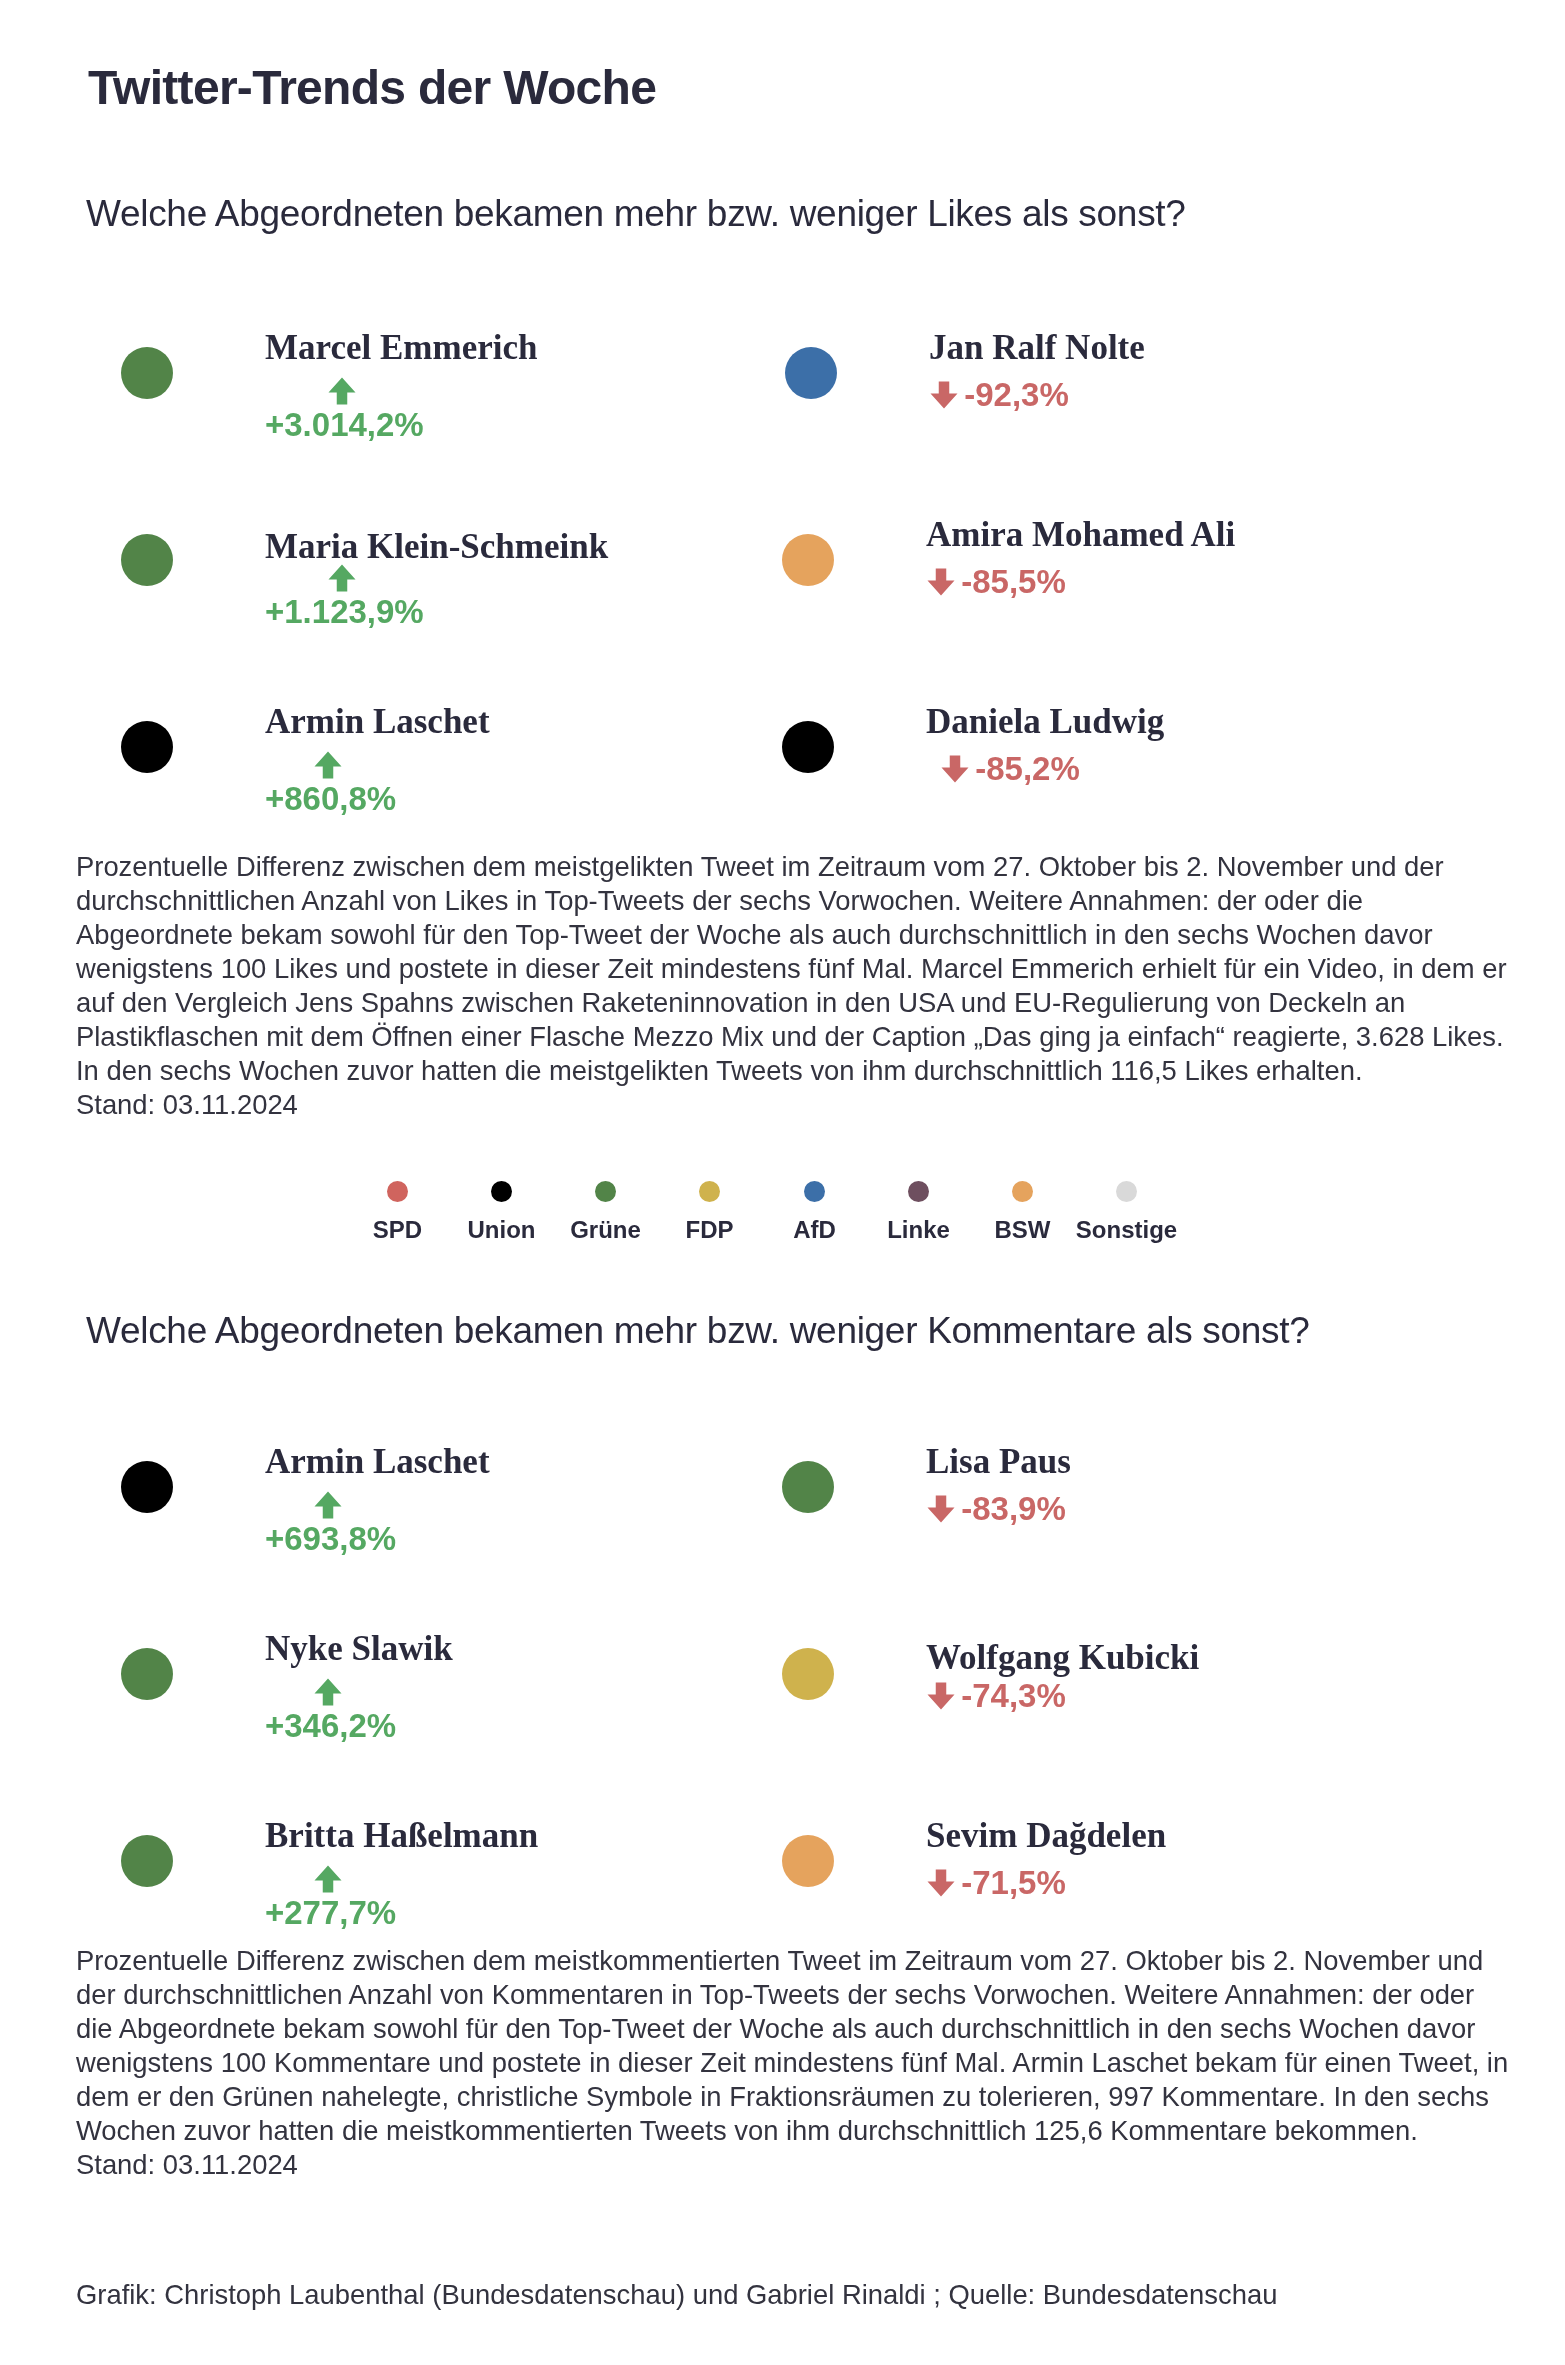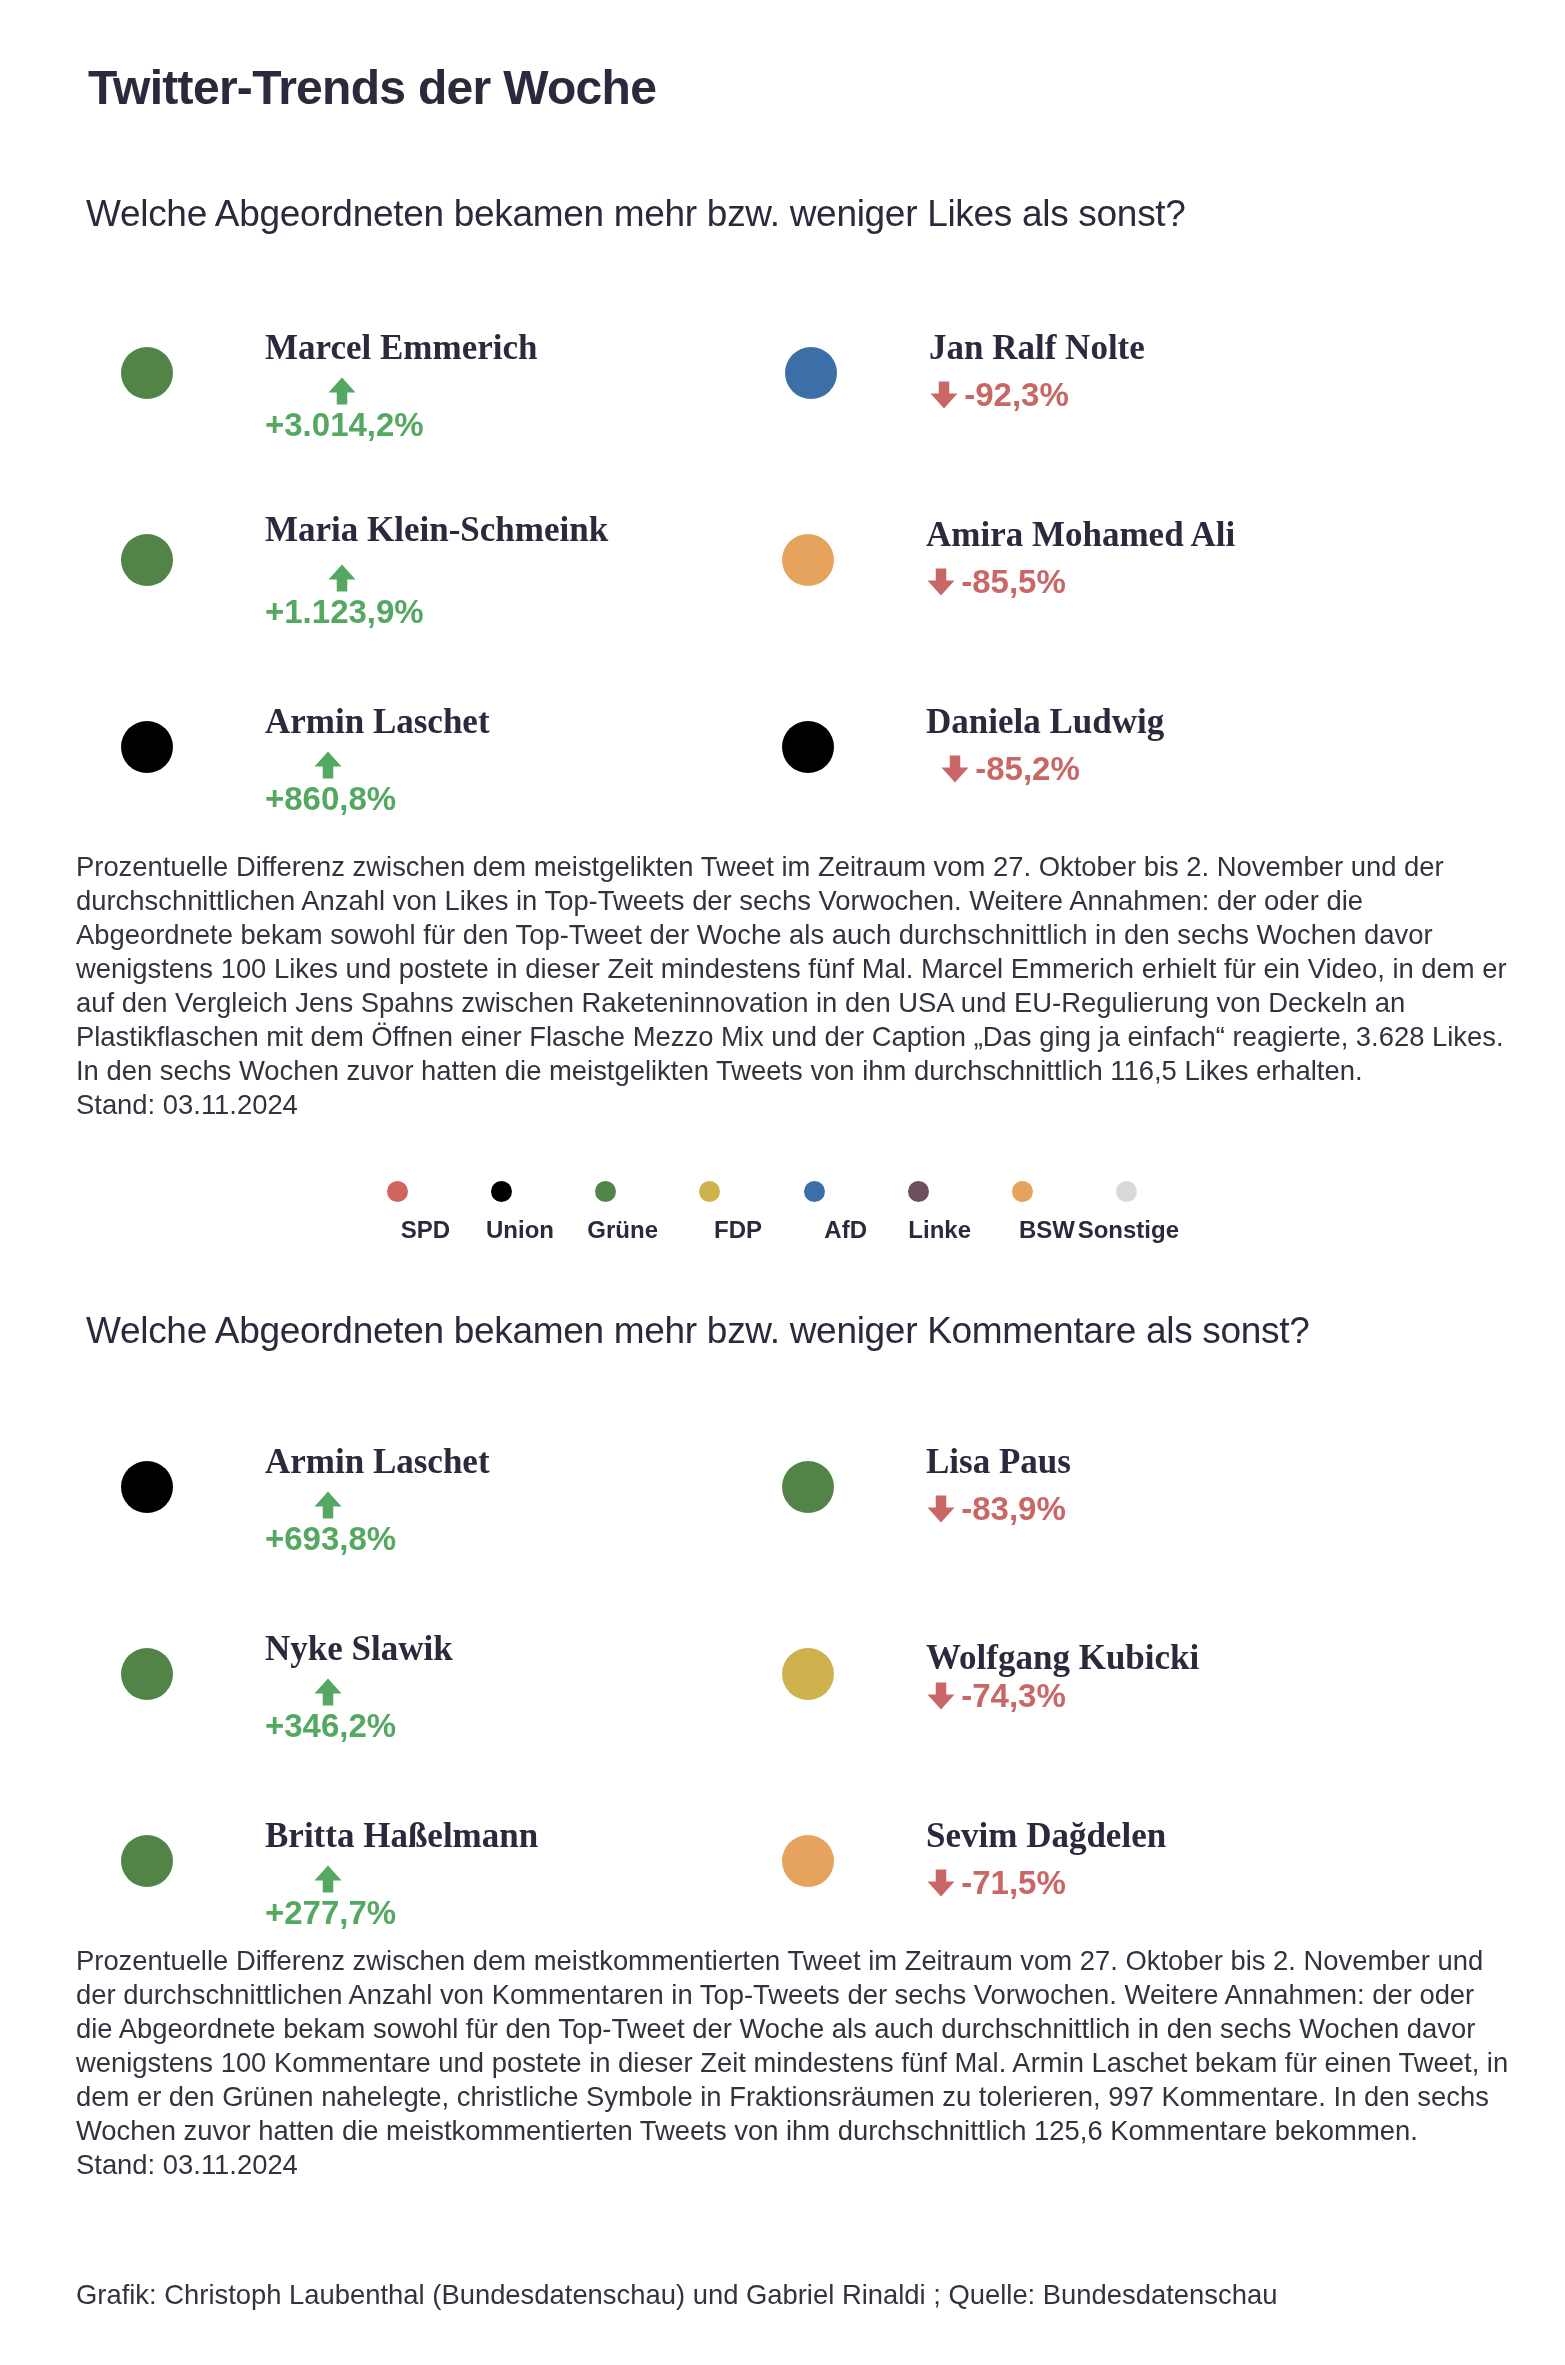--- a/index.html
+++ b/index.html
@@ -10,21 +10,21 @@
   .grid { left: 0; width: 1566px; }
   .entry { position: absolute; height: 131px; width: 653px; margin-top: 20px; }
   .dot { position: absolute; width: 52px; height: 52px; border-radius: 50%; }
   .name { position: absolute; font-family: "Liberation Serif", serif; font-weight: 700; font-size: 35px; white-space: nowrap; color: #2a2a3c; }
   .pct { position: absolute; font-weight: 700; font-size: 33px; white-space: nowrap; display: flex; align-items: center; }
   .pct svg { width: 30px; height: 30px; margin-right: 5.2px; }
   .pct.up { color: #55a862; flex-direction: column; }
   .pct.down { color: #c96766; }
   .desc { left: 76px; width: 1438px; font-size: 27.4px; line-height: 34px; color: #33333f; }
   .legend { left: 0; width: 1566px; }
-  .leg-item { position: absolute; width: 105px; text-align: right; }
+  .leg-item { position: absolute; width: 105px; text-align: center; }
   .leg-dot { width: 21px; height: 21px; border-radius: 50%; margin: 0 auto; }
   .leg-label { margin-top: 14.4px; font-size: 24px; font-weight: 700; color: #2a2a3c; white-space: nowrap; }
   .footer { left: 76px; font-size: 27.4px; color: #33333f; white-space: nowrap; }
 </style>
 </head>
 <body>
 
 <div class="abs title">Twitter-Trends der Woche</div>
 
 <div class="abs subtitle" style="top:193px">Welche Abgeordneten bekamen mehr bzw. weniger Likes als sonst?</div>
@@ -36,21 +36,21 @@
     <div class="name" style="left:265px;top:6.5px">Marcel Emmerich</div>
     <div class="pct up" style="left:265px;top:55px">
       <svg viewBox="0 0 20 20">
           <path d="M10 1 L19 11 L13.5 11 L13.5 19 L6.5 19 L6.5 11 L1 11 Z" fill="currentColor"></path>
         </svg>
       <span>+3.014,2%</span>
     </div>
   </div>
   <div class="entry" style="left:0;top:187px">
     <div class="dot" style="left: 121px; top: 25.5px; background: rgb(82, 132, 72);"></div>
-    <div class="name" style="left:265px;top:2px">Maria Klein-Schmeink</div>
+    <div class="name" style="left:265px;top:19px">Maria Klein-Schmeink</div>
     <div class="pct up" style="left:265px;top:55px">
       <svg viewBox="0 0 20 20">
           <path d="M10 1 L19 11 L13.5 11 L13.5 19 L6.5 19 L6.5 11 L1 11 Z" fill="currentColor"></path>
         </svg>
       <span>+1.123,9%</span>
     </div>
   </div>
   <div class="entry" style="left:0;top:374px">
     <div class="dot" style="left: 121px; top: 25.5px; background: rgb(0, 0, 0);"></div>
     <div class="name" style="left:265px;top:6.5px">Armin Laschet</div>

